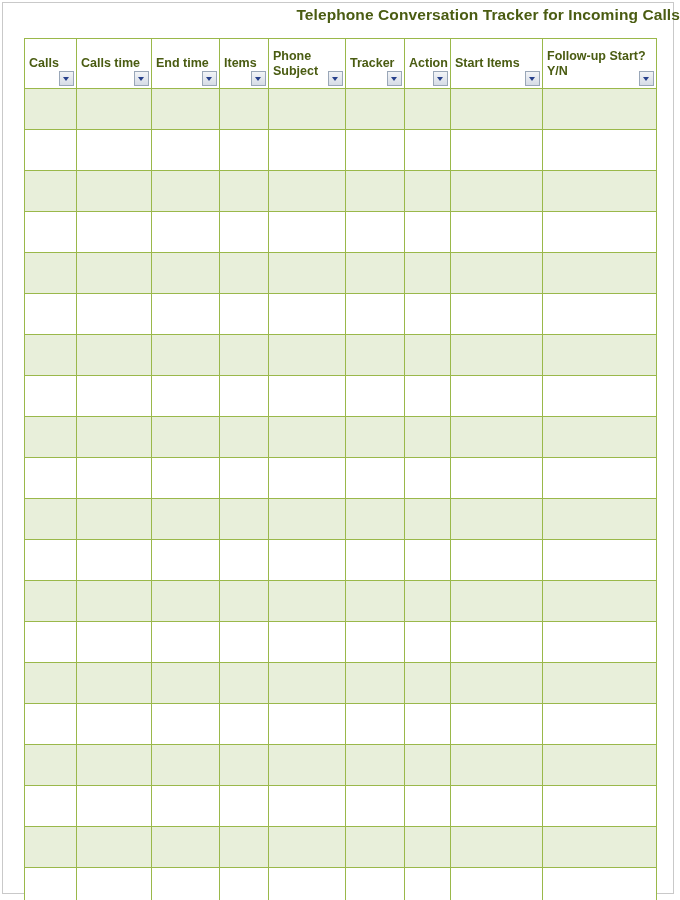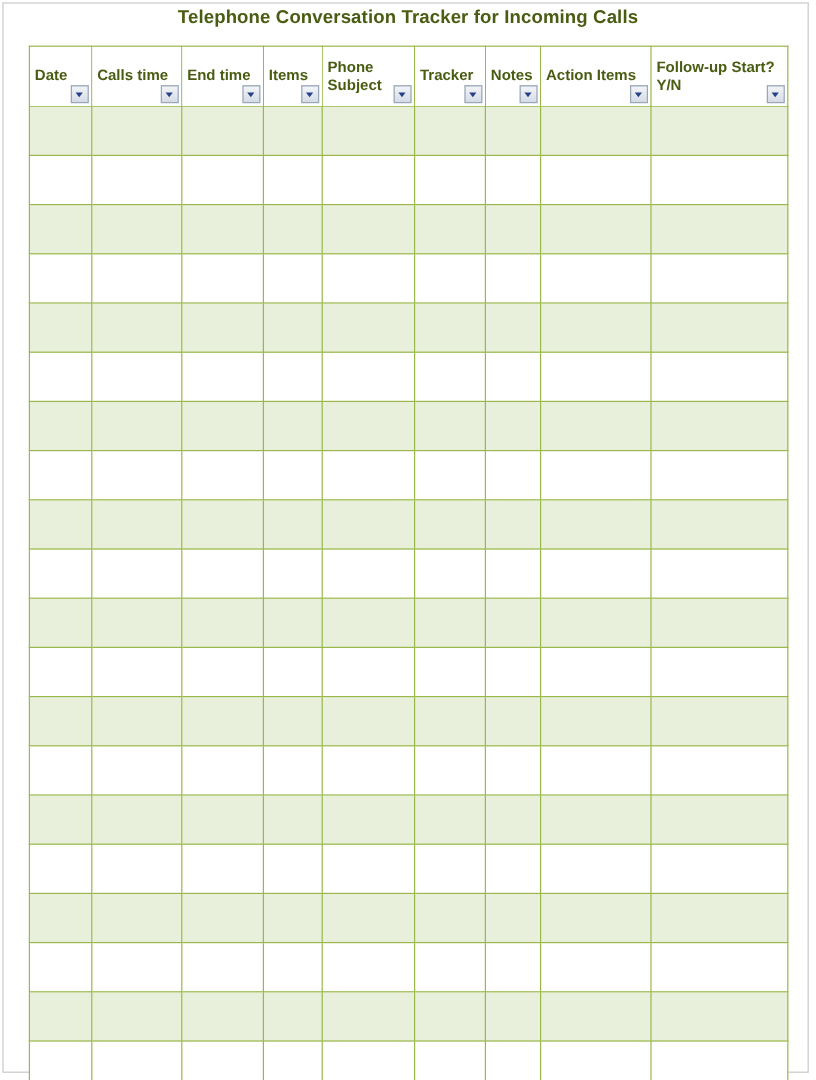--- a/index.html
+++ b/index.html
@@ -26,21 +26,21 @@
     box-sizing: border-box;
     background: #ffffff;
   }
 
   
   .sheet-title {
     position: absolute;
     left: 0;
     top: 6px;
     width: 680px;
-    text-align: center;
+    text-align: right;
     font-size: 15.5px;
     font-weight: bold;
     color: #4a5c12;
     letter-spacing: 0.1px;
     white-space: nowrap;
   }
 
   
   .table-wrap {
     position: absolute;
@@ -151,21 +151,21 @@
       <col class="c-name">
       <col class="c-phone">
       <col class="c-subject">
       <col class="c-notes">
       <col class="c-action">
       <col class="c-followup">
     </colgroup>
     <thead>
       <tr>
         <th>
-          <span class="th-inner">Date</span>
+          <span class="th-inner">Calls</span>
           <span class="filter-btn">
               <span class="caret"></span>
             </span>
         </th>
         <th>
           <span class="th-inner">Calls time</span>
           <span class="filter-btn">
               <span class="caret"></span>
             </span>
         </th>
@@ -187,27 +187,27 @@
               <span class="caret"></span>
             </span>
         </th>
         <th>
           <span class="th-inner">Tracker</span>
           <span class="filter-btn">
               <span class="caret"></span>
             </span>
         </th>
         <th>
-          <span class="th-inner">Notes</span>
-          <span class="filter-btn">
-              <span class="caret"></span>
-            </span>
-        </th>
-        <th>
-          <span class="th-inner">Action Items</span>
+          <span class="th-inner">Action</span>
+          <span class="filter-btn">
+              <span class="caret"></span>
+            </span>
+        </th>
+        <th>
+          <span class="th-inner">Start Items</span>
           <span class="filter-btn">
               <span class="caret"></span>
             </span>
         </th>
         <th>
           <span class="th-inner">Follow-up Start? Y/N</span>
           <span class="filter-btn">
               <span class="caret"></span>
             </span>
         </th>

